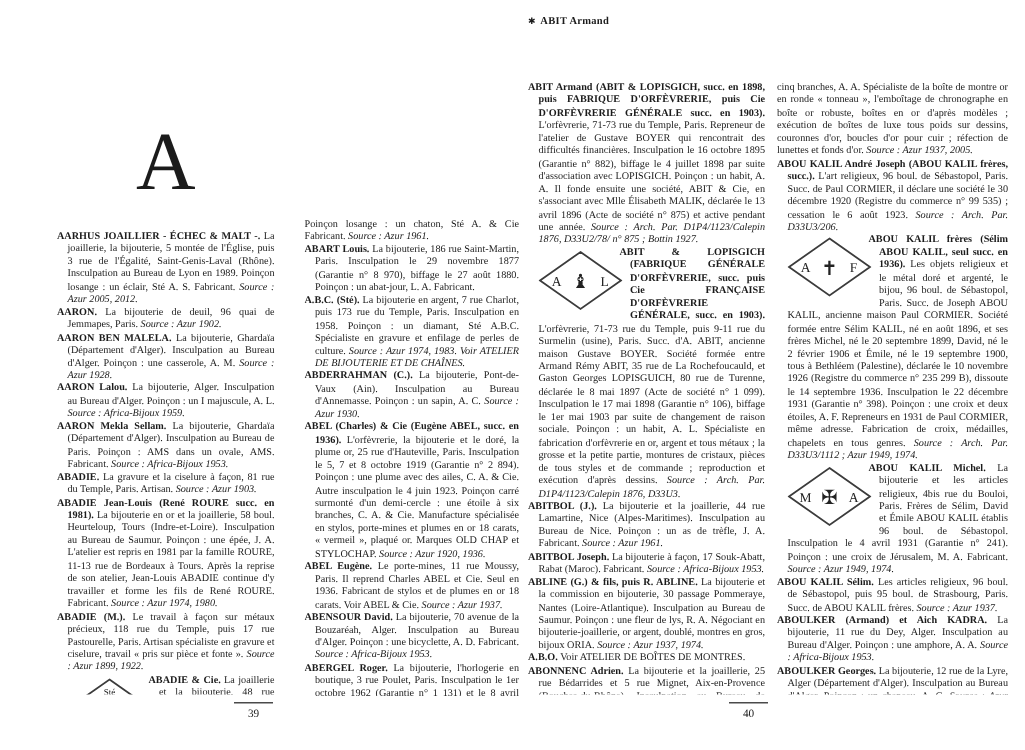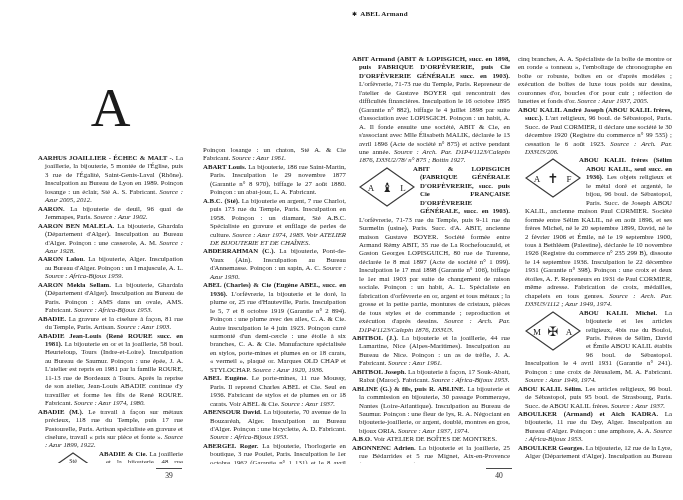--- a/index.html
+++ b/index.html
@@ -30,21 +30,21 @@
     float:left;width:56px;height:40px;margin:2px 5px 1px 0;
     text-indent:0;
   }
   .folio-rule{position:absolute;width:26px;border-top:1px solid #4a4a4a;height:0;}
   .folio{position:absolute;font-size:7.5px;width:26px;text-align:center;}
 </style>
 </head>
 <body>
 
 <div class="running-header">
-  <span class="star">✱</span><span>ABEL Armand</span>
+  <span class="star">✱</span><span>ABIT Armand</span>
 </div>
 
 <div>
   <div class="col" style="left:38px;top:55px;width:145px;height:408px;">
     <div class="dropcap">A</div>
     <div>
         <p class="entry"><b class="lead">AARHUS JOAILLIER - ÉCHEC &amp; MALT -. </b>La joaillerie, la bijouterie, 5 montée de l'Église, puis 3 rue de l'Égalité, Saint-Genis-Laval (Rhône). Insculpation au Bureau de Lyon en 1989. Poinçon losange : un éclair, Sté A. S. Fabricant. <i>Source : Azur 2005, 2012.</i></p>
         <p class="entry"><b class="lead">AARON. </b>La bijouterie de deuil, 96 quai de Jemmapes, Paris. <i>Source : Azur 1902.</i></p>
         <p class="entry"><b class="lead">AARON BEN MALELA. </b>La bijouterie, Ghardaïa (Département d'Alger). Insculpation au Bureau d'Alger. Poinçon : une casserole, A. M. <i>Source : Azur 1928.</i></p>
         <p class="entry"><b class="lead">AARON Lalou. </b>La bijouterie, Alger. Insculpation au Bureau d'Alger. Poinçon : un I majuscule, A. L. <i>Source : Africa-Bijoux 1959.</i></p>

